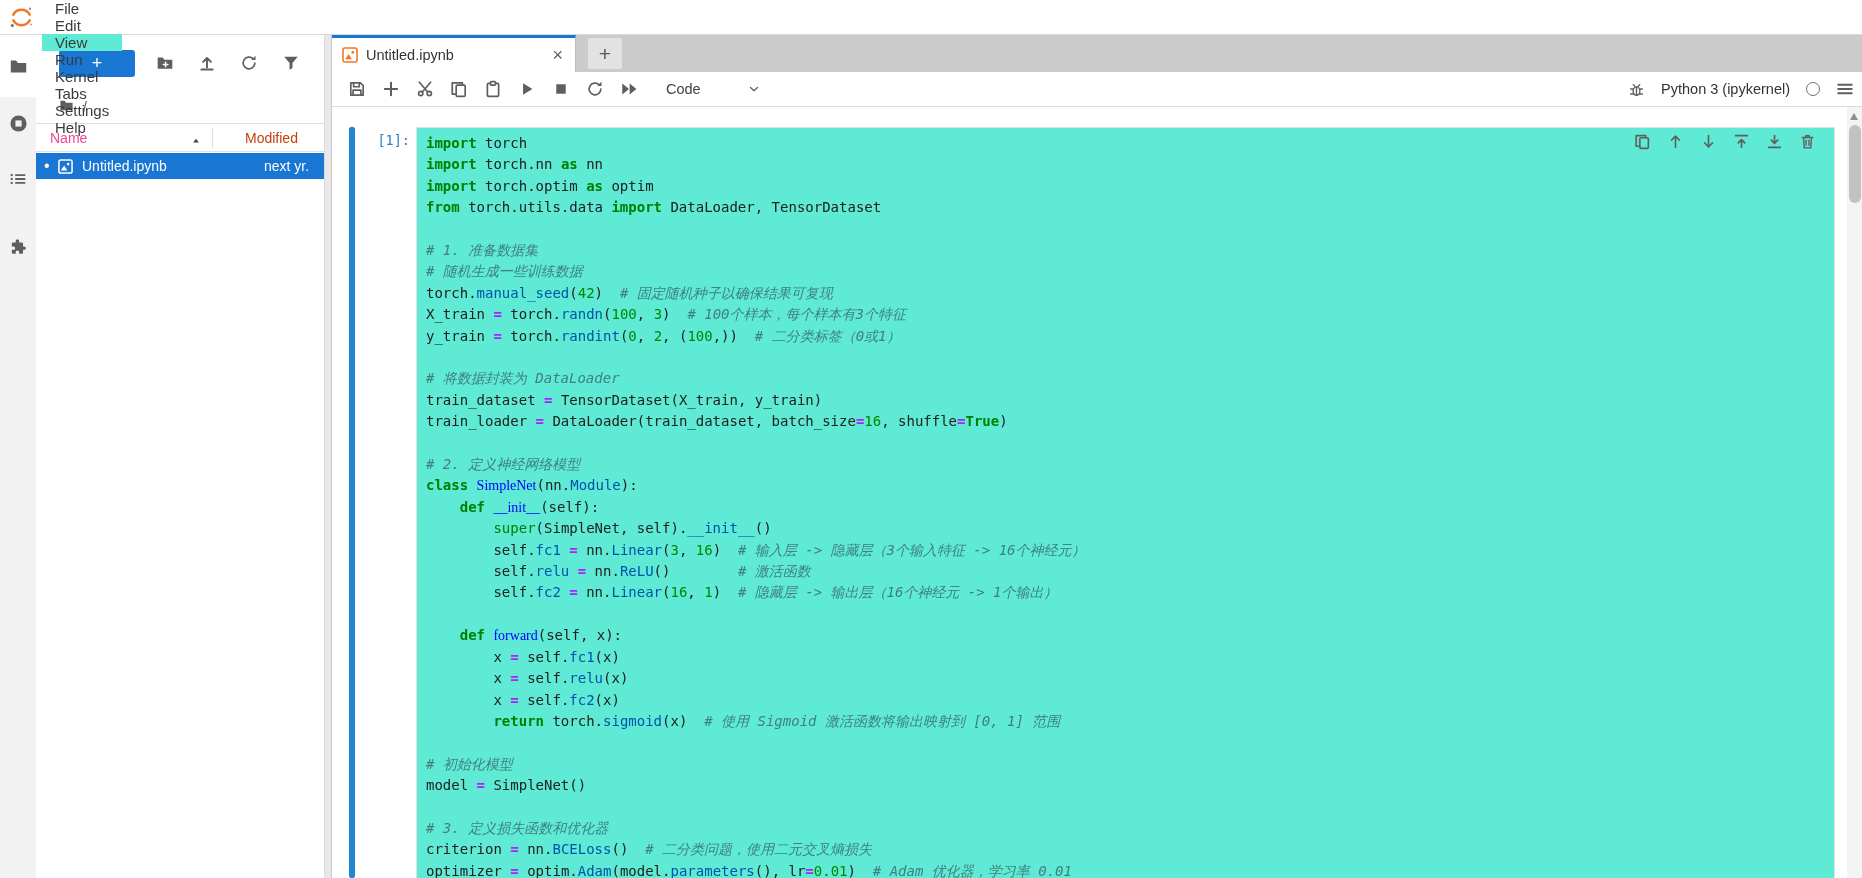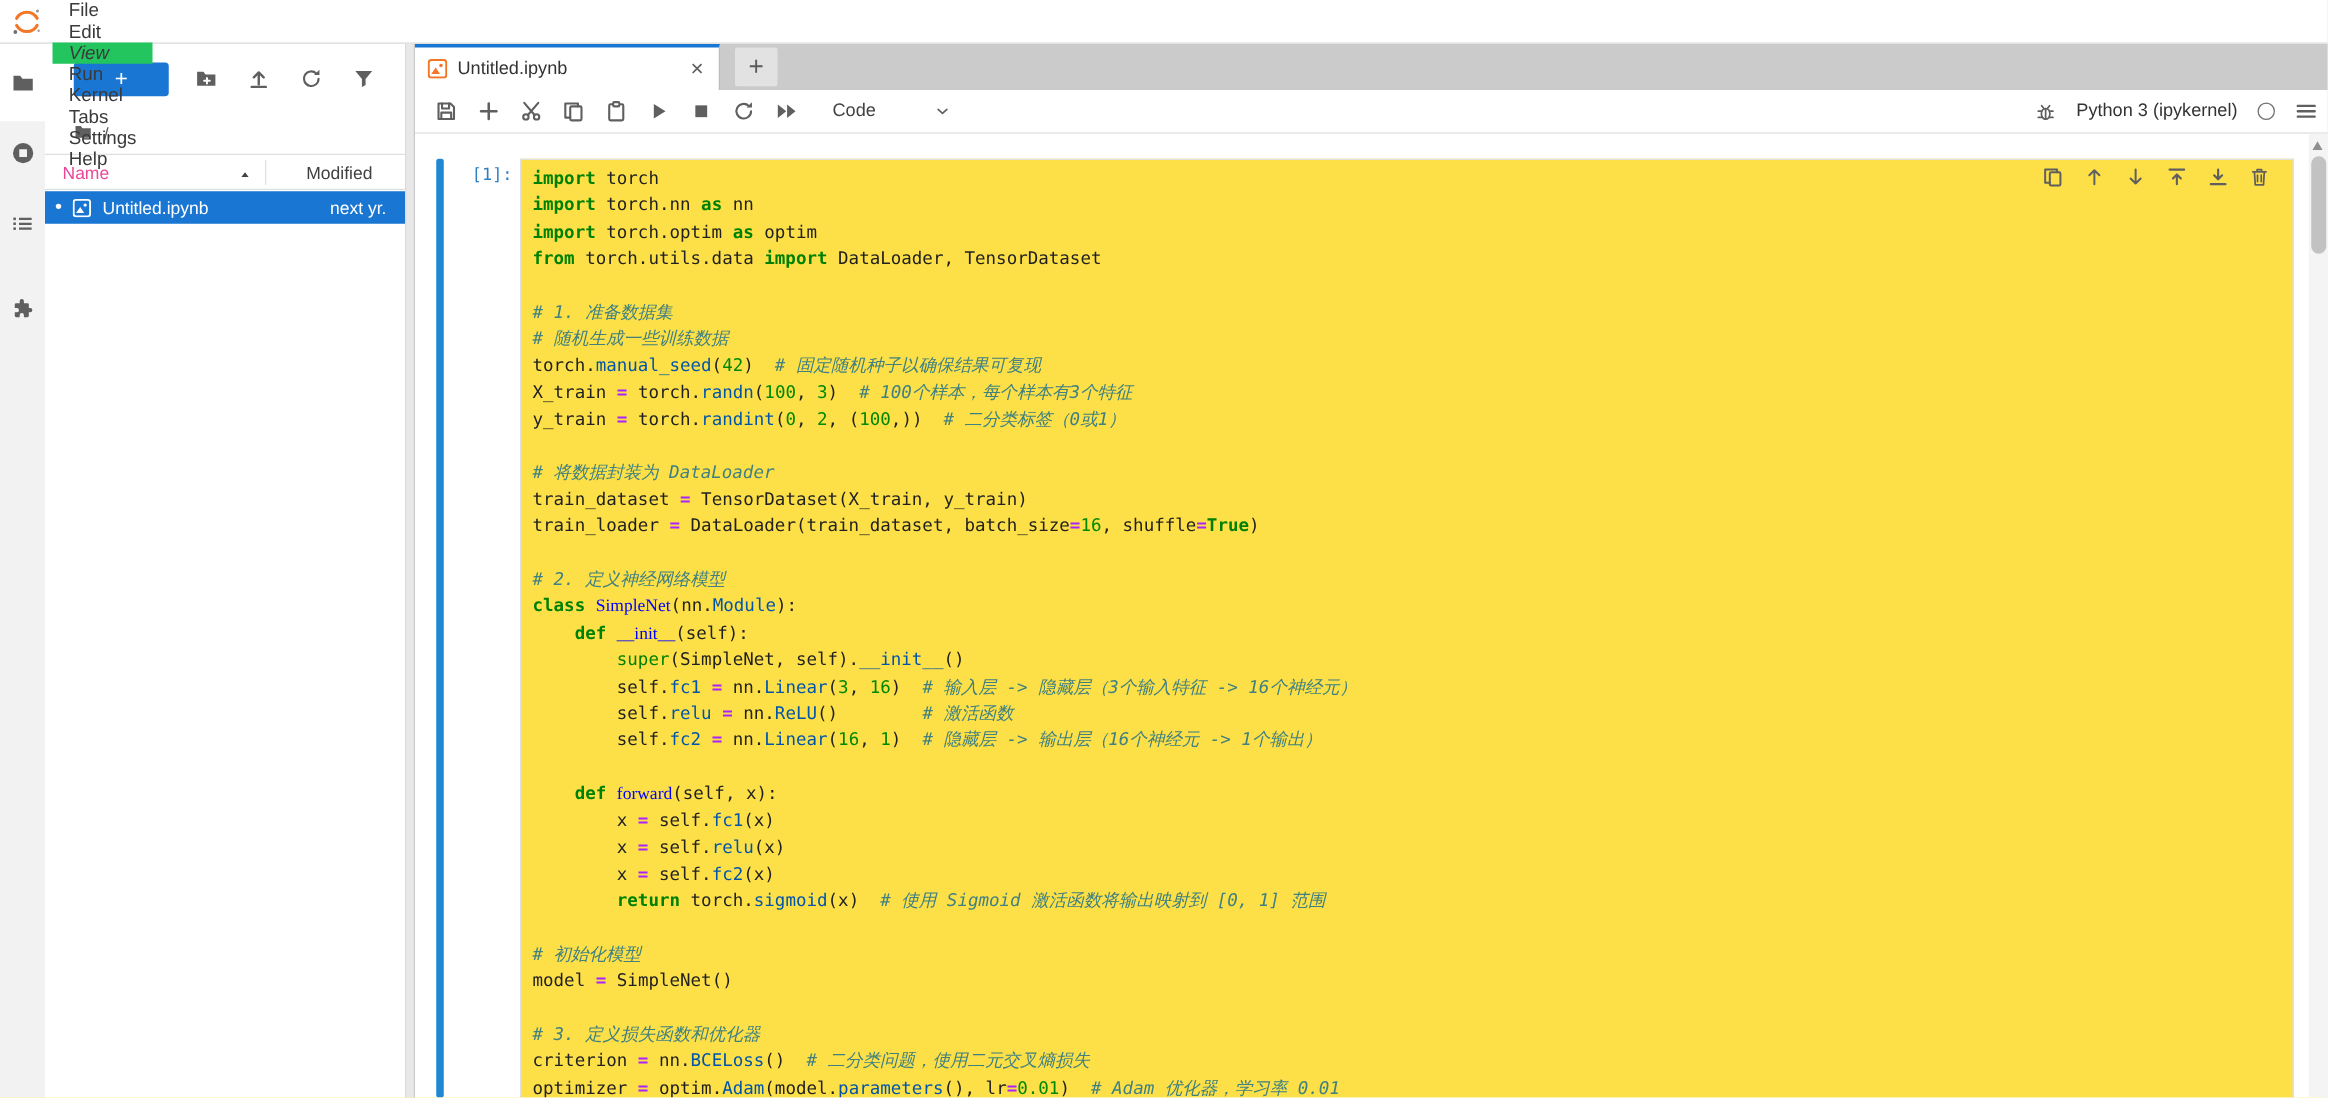--- a/index.html
+++ b/index.html
@@ -6,42 +6,42 @@
   body{width:1862px;height:878px;position:relative;overflow:hidden;background:#fff;
        font-family:"Liberation Sans",sans-serif;-webkit-font-smoothing:antialiased;}
   .icon{stroke:#5f5f5f;fill:none;stroke-width:1.5;stroke-linecap:round;stroke-linejoin:round;display:block;}
 
   
   .menubar{position:absolute;left:0;top:0;width:100%;height:34px;background:#fff;
            border-bottom:1px solid #dadada;display:flex;align-items:center;z-index:6;}
   .logo{margin-left:9px;width:25px;height:25px;}
   .menu-items{display:flex;margin-left:8px;height:100%;flex-direction:column;}
   .menu-item{display:flex;align-items:center;padding:0 13px;font-size:15px;color:#3a3a3a;cursor:default;}
-  .menu-item.active{background:#22c55e;font-style:italic;}
+  .menu-item.active{background:#5eead4;}
 
   
   .side-strip{position:absolute;left:0;top:35px;width:36px;bottom:0;background:#f2f2f2;}
   .side-tab{position:absolute;left:0;width:36px;height:56px;display:flex;align-items:center;justify-content:center;}
   .side-tab.active{background:#fff;height:62px;}
 
   
   .filebrowser{position:absolute;left:36px;top:35px;width:288px;bottom:0;background:#fff;}
   .fb-toolbar{position:absolute;left:0;top:0;width:100%;height:56px;display:flex;align-items:center;}
   .new-btn{margin-left:23px;width:76px;height:27px;background:#1976d2;border-radius:3px;color:#fff;
            display:flex;align-items:center;justify-content:center;font-size:18px;line-height:1;}
   .fb-icons{display:flex;margin-left:21px;}
   .fb-iconbtn{width:18px;height:18px;margin-right:24px;}
   .fb-breadcrumb{position:absolute;left:23px;top:60px;height:24px;display:flex;align-items:center;gap:9px;
                  font-size:14px;color:#555;}
   .fb-header{position:absolute;left:0;top:88px;width:100%;height:29px;border-top:1px solid #e0e0e0;
              border-bottom:1px solid #e0e0e0;display:flex;align-items:center;box-sizing:border-box;}
   .fb-col-name{margin-left:14px;font-size:14px;font-weight:normal;color:#ec4899;}
   .fb-sort{position:absolute;left:154px;top:9px;width:12px;height:12px;}
   .fb-sep{position:absolute;left:176px;top:4px;width:1px;height:20px;background:#e0e0e0;}
-  .fb-col-mod{position:absolute;left:209px;font-size:14px;color:#404040;}
+  .fb-col-mod{position:absolute;left:209px;font-size:14px;color:#c2410c;}
   .fb-row{position:absolute;left:0;top:118px;width:100%;height:26px;background:#1976d2;color:#fff;
           display:flex;align-items:center;font-size:14px;}
   .fb-dot{position:absolute;left:8px;font-size:16px;line-height:1;color:#fff;}
   .fb-fileicon{position:absolute;left:22px;width:15px;height:15px;}
   .fb-filename{position:absolute;left:46px;}
   .fb-modified{position:absolute;left:228px;}
 
   
   .splitter{position:absolute;left:324px;top:35px;width:8px;bottom:0;background:#e8e8e8;
             border-left:1px solid #dcdcdc;border-right:1px solid #c9c9c9;box-sizing:border-box;}
@@ -64,21 +64,21 @@
   .celltype .chev{width:14px;height:14px;margin-left:46px;}
   .tb-right{margin-left:auto;display:flex;align-items:center;gap:16px;}
   .kernel-name{font-size:14.5px;color:#333;}
   .kernel-status{width:12px;height:12px;border:1.6px solid #6f6f6f;border-radius:50%;display:inline-block;}
 
   
   .content{position:absolute;left:0;top:72px;right:0;bottom:0;background:#fff;overflow:hidden;}
   .collapser{position:absolute;left:17px;top:20px;width:6px;bottom:0;background:#1e88d2;border-radius:2px;}
   .prompt{position:absolute;left:14px;top:25px;width:64px;text-align:right;
           font-family:"DejaVu Sans Mono",monospace;font-size:13.5px;color:#307fc1;}
-  .editor{position:absolute;left:84px;top:20px;right:27px;bottom:0;background:#fde047;
+  .editor{position:absolute;left:84px;top:20px;right:27px;bottom:0;background:#5eead4;
           border:1px solid #e0e0e0;border-bottom:none;box-sizing:border-box;padding:5px 8px 0 9px;overflow:hidden;}
   .code-line{font-family:"DejaVu Sans Mono",monospace;font-size:14px;line-height:21.4px;min-height:21.4px;
              white-space:pre;color:#212121;}
   .tok-k{color:#008000;font-weight:bold;}
   .tok-b{color:#008000;}
   .tok-d{color:#0000ff;font-family:Liberation Serif, serif;}
   .tok-p{color:#0055aa;}
   .tok-n{color:#008800;}
   .tok-o{color:#aa22ff;font-weight:bold;}
   .tok-c{color:#408080;font-style:italic;}

